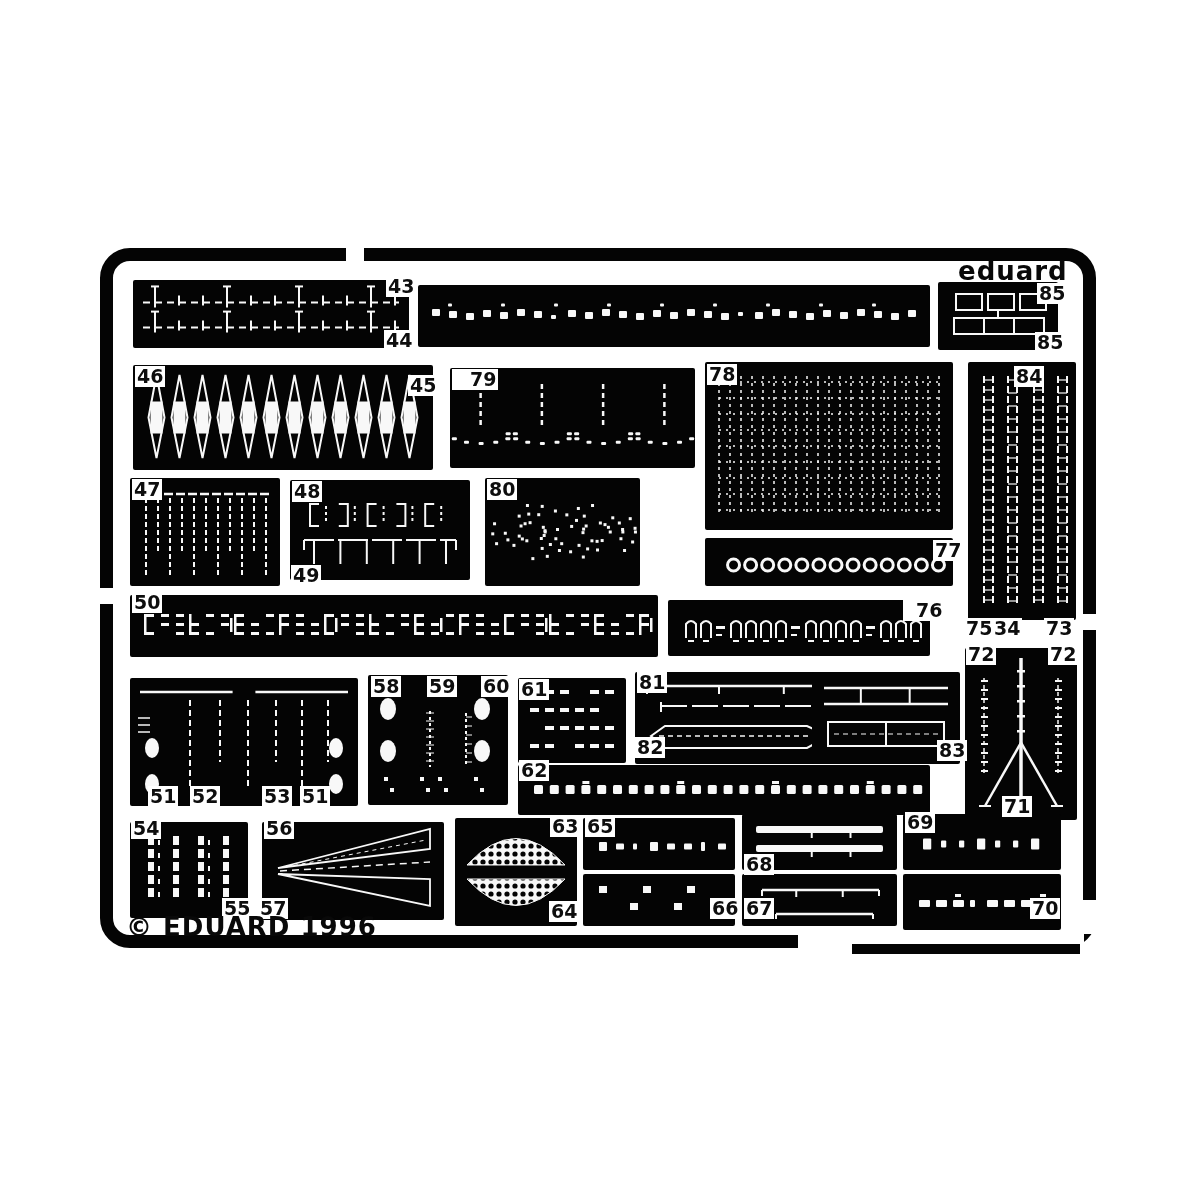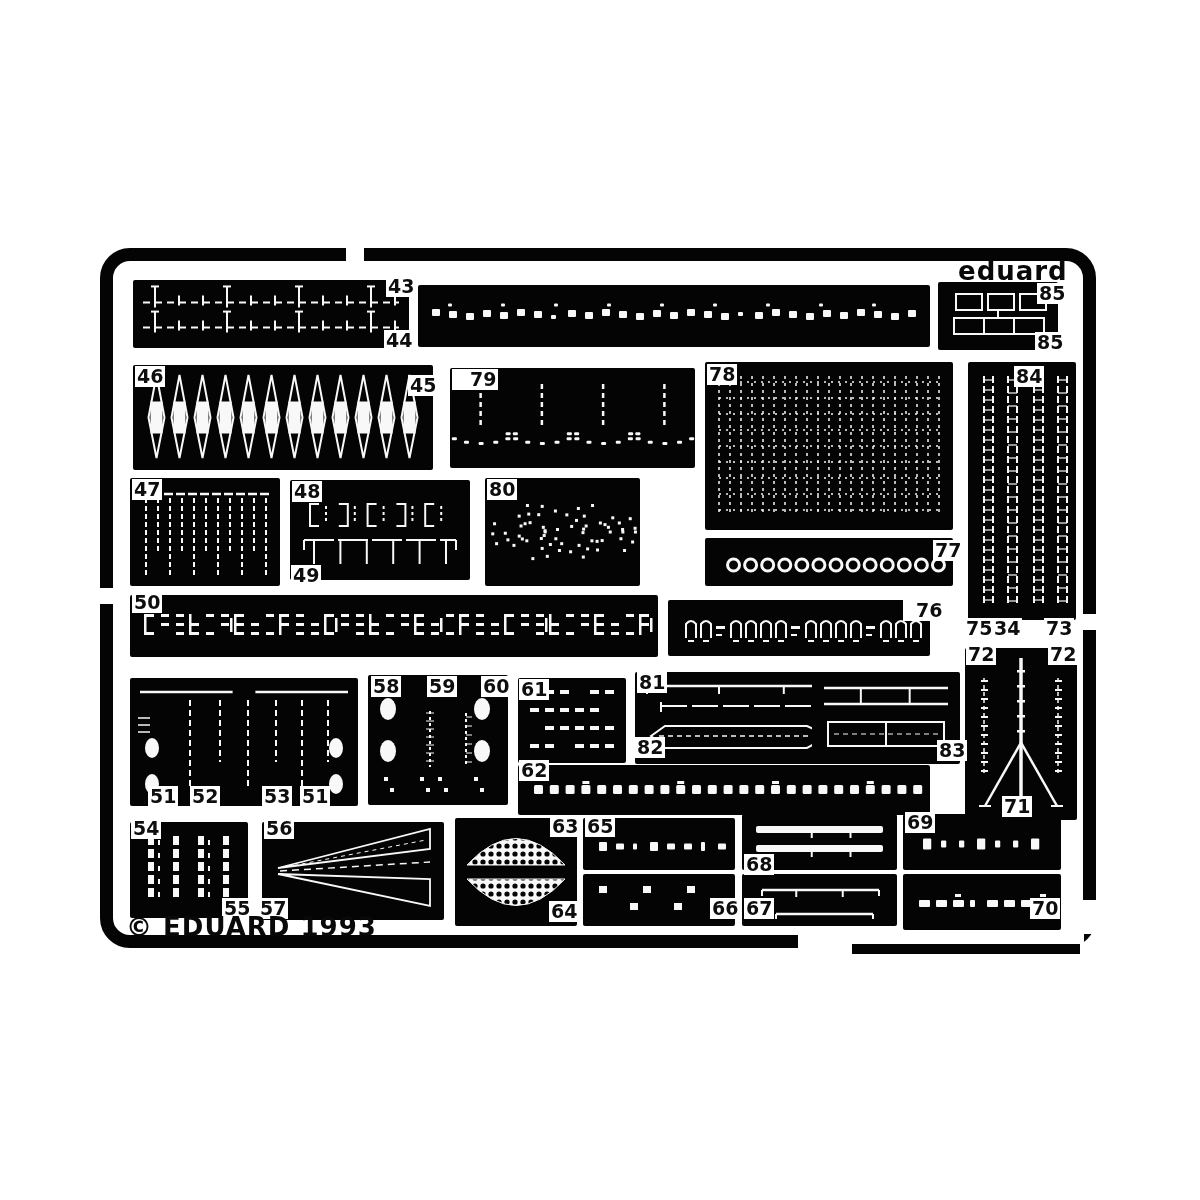--- a/index.html
+++ b/index.html
@@ -914,15 +914,15 @@
         <span class="plabel" style="left: 549px; top: 901px;">64</span>
         <span class="plabel" style="left: 585px; top: 816px;">65</span>
         <span class="plabel" style="left: 710px; top: 898px;">66</span>
         <span class="plabel" style="left: 744px; top: 854px;">68</span>
         <span class="plabel" style="left: 744px; top: 898px;">67</span>
         <span class="plabel" style="left: 905px; top: 812px;">69</span>
         <span class="plabel" style="left: 1030px; top: 898px;">70</span>
       </div>
 
     <span class="brand">eduard</span>
-    <span class="copyright">© EDUARD 1993</span>
+    <span class="copyright">© EDUARD 1996</span>
   </div>
 </div>
 
 </body></html>

